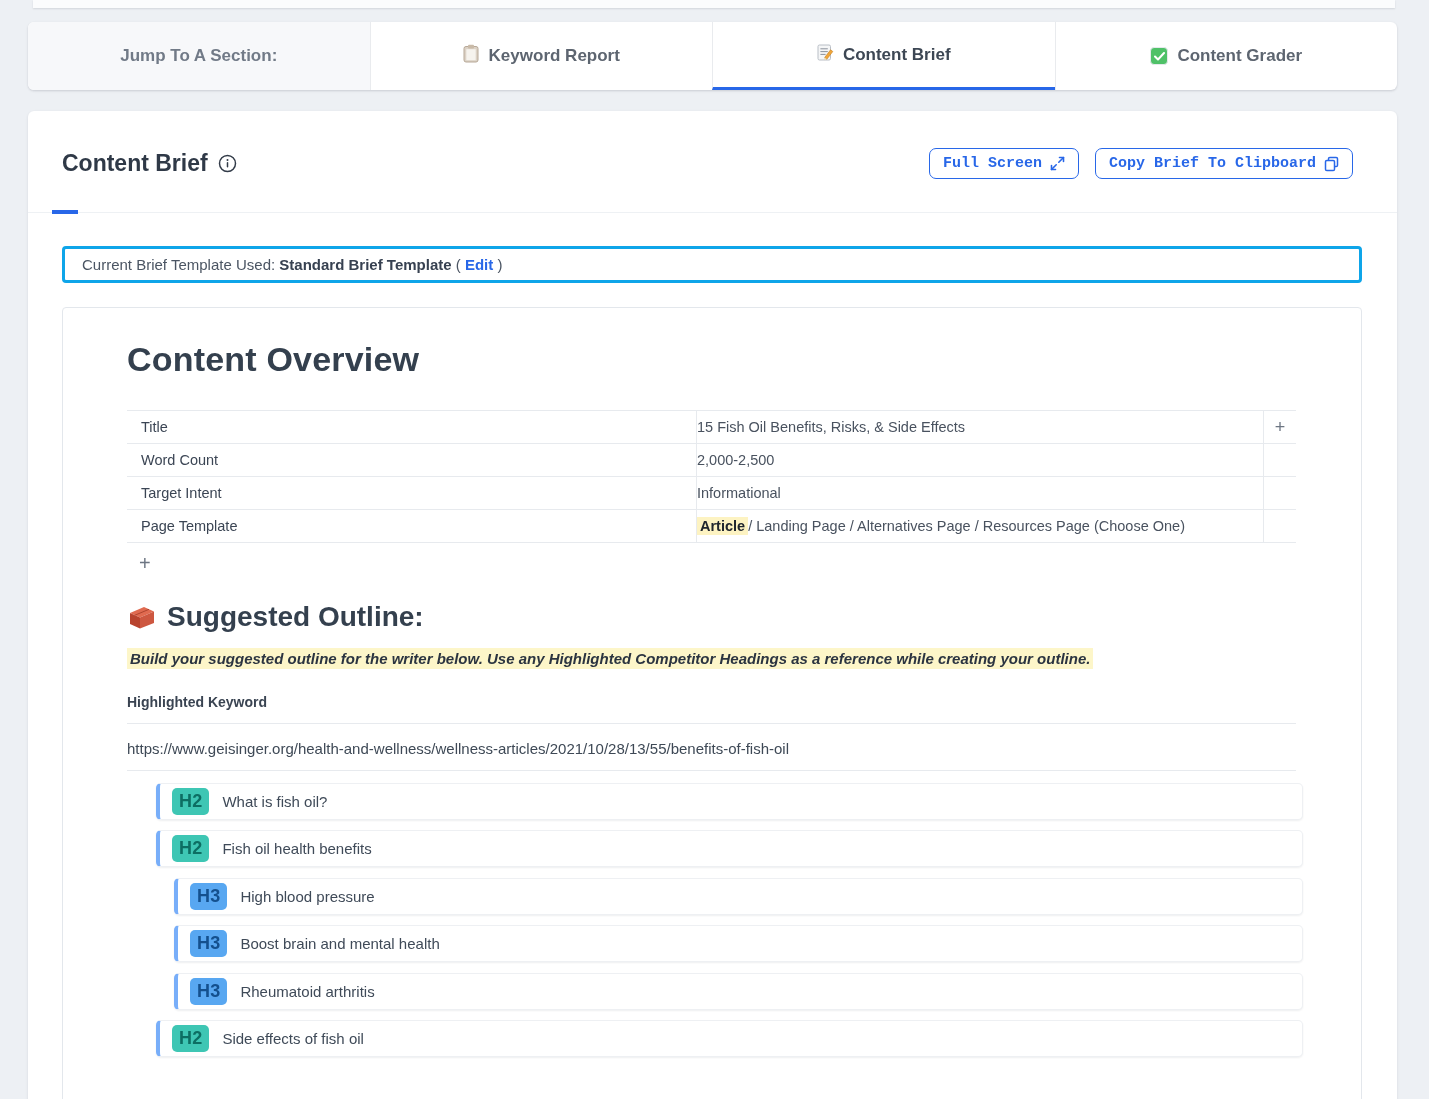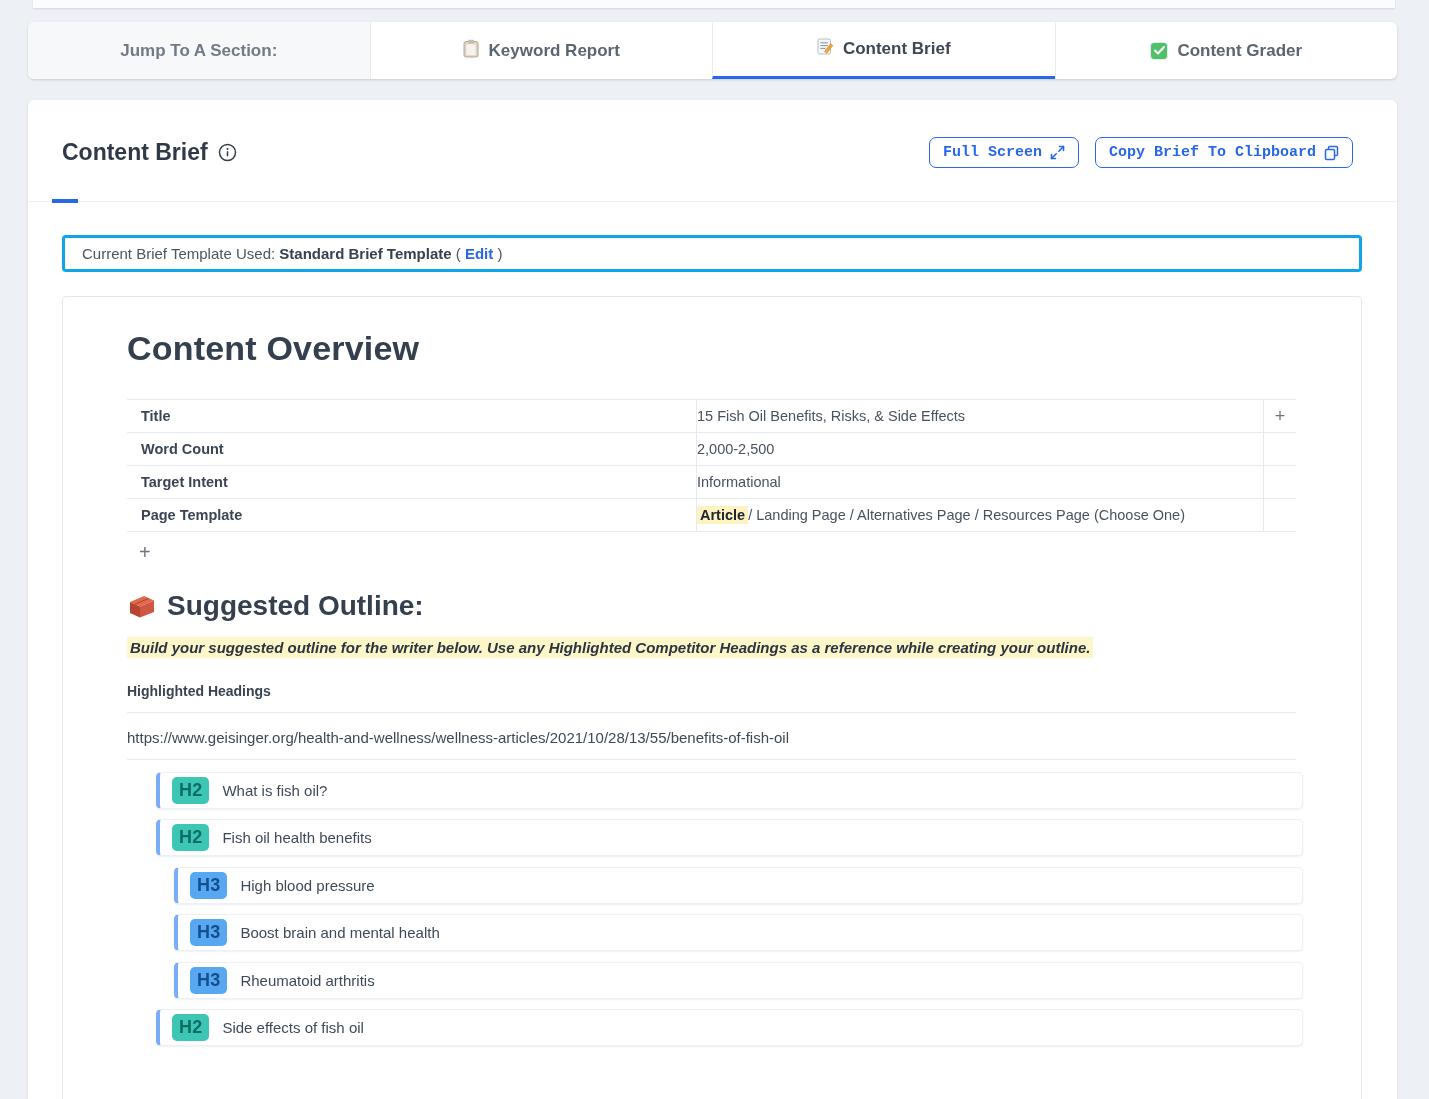--- a/index.html
+++ b/index.html
@@ -14,21 +14,21 @@
     margin-left: 33px;
     width: 1362px;
     height: 8px;
     background: #fbfcfd;
     box-shadow: 0 1px 2px rgba(16,24,40,.12);
   }
   
   .tabbar {
     margin: 14px 0 15px 28px;
     width: 1369px;
-    height: 57px;
+    height: 68px;
     background: #ffffff;
     border-radius: 6px;
     box-shadow: 0 1px 3px rgba(16,24,40,.10), 0 1px 2px rgba(16,24,40,.06);
     display: flex;
   }
   .tabcell {
     flex: 1 1 0;
     display: flex;
     align-items: center;
     justify-content: center;
@@ -123,21 +123,21 @@
     margin-top: 32px;
     font-size: 34px;
     font-weight: 700;
     color: #34404e;
     letter-spacing: .2px;
   }
   
   .ov-table { margin-top: 31px; width: 1169px; border-top: 1px solid #e7eaee; }
   .trow { display: flex; border-bottom: 1px solid #e7eaee; min-height: 33px; align-items: stretch; }
   .tcell { display: flex; align-items: center; font-size: 14.5px; }
-  .tlabel { width: 569px; padding-left: 14px; font-weight: 700; color: #3b4554; }
+  .tlabel { width: 569px; padding-left: 14px; font-weight: 400; color: #3b4554; }
   .tvalue { width: 567px; border-left: 1px solid #e7eaee; color: #49525f; }
   .taction { width: 33px; border-left: 1px solid #e7eaee; justify-content: center; color: #6d7683; font-size: 18px; cursor: pointer; }
   .vpart.hl { font-weight: 700; color: #20262e; background: #fdf3c2; padding: 1px 3px; }
   .add-row-plus {
     margin: 9px 0 0 12px;
     font-size: 20px;
     color: #6d7683;
     width: 22px;
     cursor: pointer;
   }
@@ -341,21 +341,21 @@
             <line x1="8" y1="11.2" x2="22" y2="5.3" stroke="#a13a26" stroke-width="0.8"></line>
           </svg>
       </span>
       <span>Suggested Outline:</span>
     </div>
 
     <div class="so-instruction">
       <span>Build your suggested outline for the writer below. Use any Highlighted Competitor Headings as a reference while creating your outline.</span>
     </div>
 
-    <div class="hh-label">Highlighted Headings</div>
+    <div class="hh-label">Highlighted Keyword</div>
 
     <div class="source-url">https://www.geisinger.org/health-and-wellness/wellness-articles/2021/10/28/13/55/benefits-of-fish-oil</div>
 
     <div class="cards">
         <div class="hcard">
           <span class="chip H2">H2</span>
           <span class="htext">What is fish oil?</span>
         </div>
         <div class="hcard">
           <span class="chip H2">H2</span>

